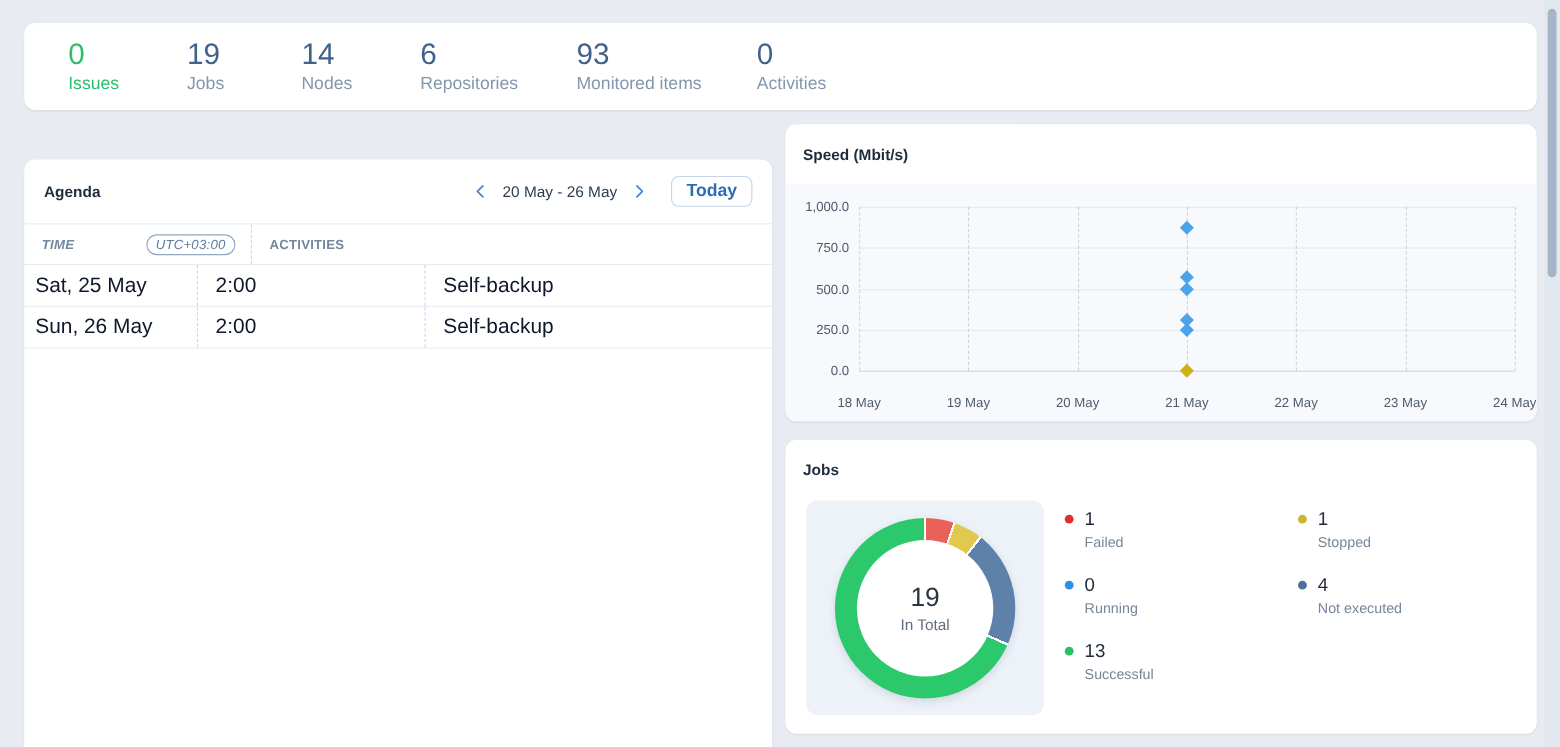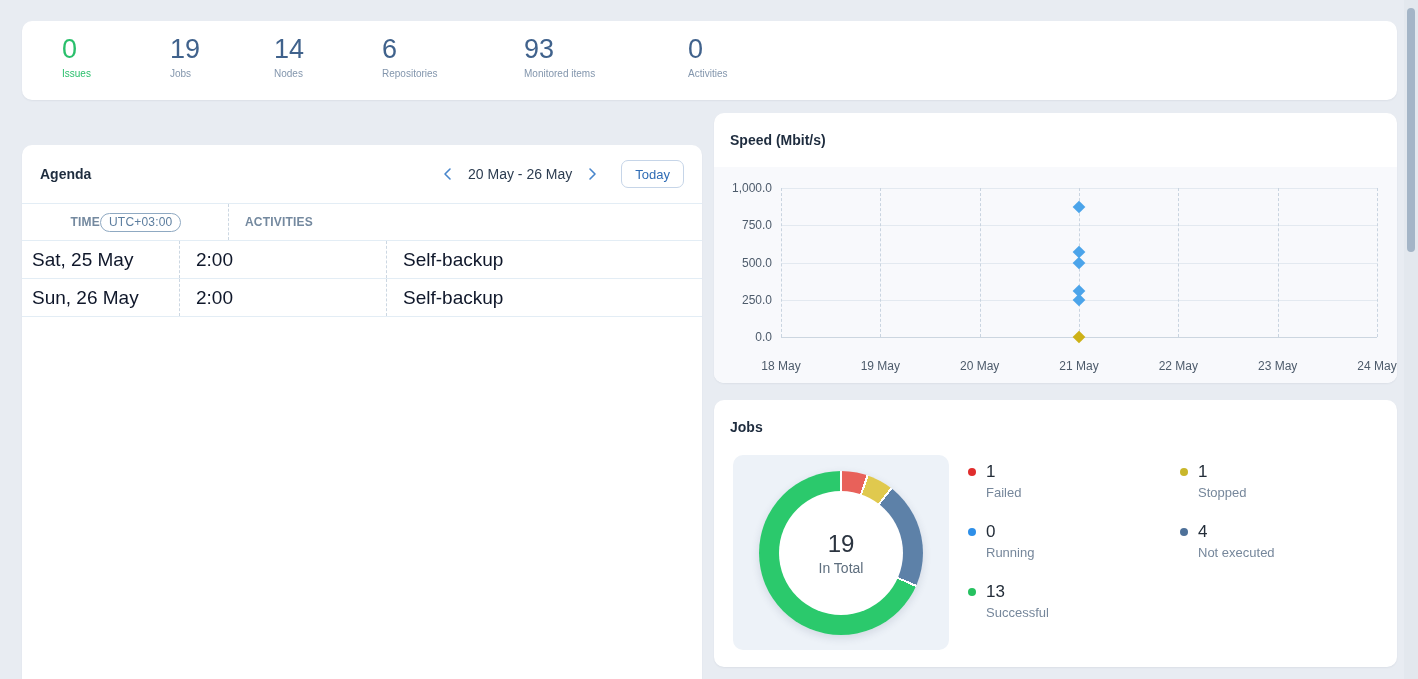--- a/index.html
+++ b/index.html
@@ -14,40 +14,40 @@
     position:absolute;
     background:#ffffff;
     border-radius:10px;
     box-shadow:0 1px 2px rgba(25,39,70,0.06);
   }
 
   
   #stats-card { left:22px; top:21px; width:1375px; height:79px; display:flex; padding:13px 0 0 40px; }
   .stat { cursor:pointer; }
   .stat .v { font-size:27px; line-height:30px; color:#40628c; font-weight:400; }
-  .stat .l { font-size:10px; color:#8396ad; margin-top:4px; }
+  .stat .l { font-size:16px; color:#8396ad; margin-top:4px; }
   .stat.s0 { width:108px; } .stat.s1 { width:104px; } .stat.s2 { width:108px; }
   .stat.s3 { width:142px; } .stat.s4 { width:164px; }
 
   
   #agenda-panel { left:22px; top:113px; width:680px; height:554px;margin-top:32px; }
   .panel-header { display:flex; align-items:center; height:58px; padding:0 18px; }
   .panel-title { font-size:14px; font-weight:bold; color:#1e2c3e; }
   .agenda-nav { margin-left:auto; display:flex; align-items:center; gap:9px; }
   .chev-btn { width:22px; height:22px; border:none; background:none; cursor:pointer; display:flex; align-items:center; justify-content:center; padding:0; }
   .date-range { font-size:14px; color:#2c3c50; }
-  .today-btn { margin-left:9px; height:28px; padding:0 13px; background:#fff; border:1px solid #c6d5e8; border-radius:7px; color:#2f6cb5; font-size:13px; font-weight:normal; cursor:pointer; }
+  .today-btn { margin-left:9px; height:28px; padding:0 13px; background:#fff; border:1px solid #c6d5e8; border-radius:7px; color:#2f6cb5; font-size:16px; font-weight:bold; cursor:pointer; }
 
   .thead { display:flex; height:38px; border-top:1px solid #e3edf5; border-bottom:1px solid #e3edf5; }
   .th { font-size:12px; font-weight:bold; color:#74899f; letter-spacing:.2px; }
   .tcell, .th { display:flex; align-items:center; }
   .c0 { width:158px; padding-left:10px; border-right:1px dashed #ccd7e2; }
   .c1 { width:207px; padding-left:16px; border-right:1px dashed #ccd7e2; }
   .c2 { flex:1; padding-left:16px; }
-  .thead .c1 { justify-content:center; padding-right:14px; }
+  .thead .c1 { justify-content:space-between; padding-right:14px;font-style:italic; }
   .tz-badge { font-size:12px; color:#5c7d9e; border:1px solid #8fa9c2; border-radius:11px; padding:1px 8px 2px; font-weight:normal; }
   .trow { display:flex; height:38px; border-bottom:1px solid #e3edf5; font-size:19px; color:#0f172a; cursor:pointer; }
 
   
   #speed-panel { left:714px; top:113px; width:683px; height:270px; overflow:hidden; }
   #jobs-panel  { left:714px; top:400px; width:683px; height:267px; overflow:hidden; }
   .title-bar { height:54px; display:flex; align-items:center; padding:0 16px; }
   .chart-region { position:absolute; left:0; right:0; top:54px; bottom:0; background:#f8f9fc; }
   #speed-plot { position:absolute; left:67px; top:21px; width:596px; height:149px; }
   .hgrid { position:absolute; left:0; right:0; height:1px; background:#e3e9f0; }

